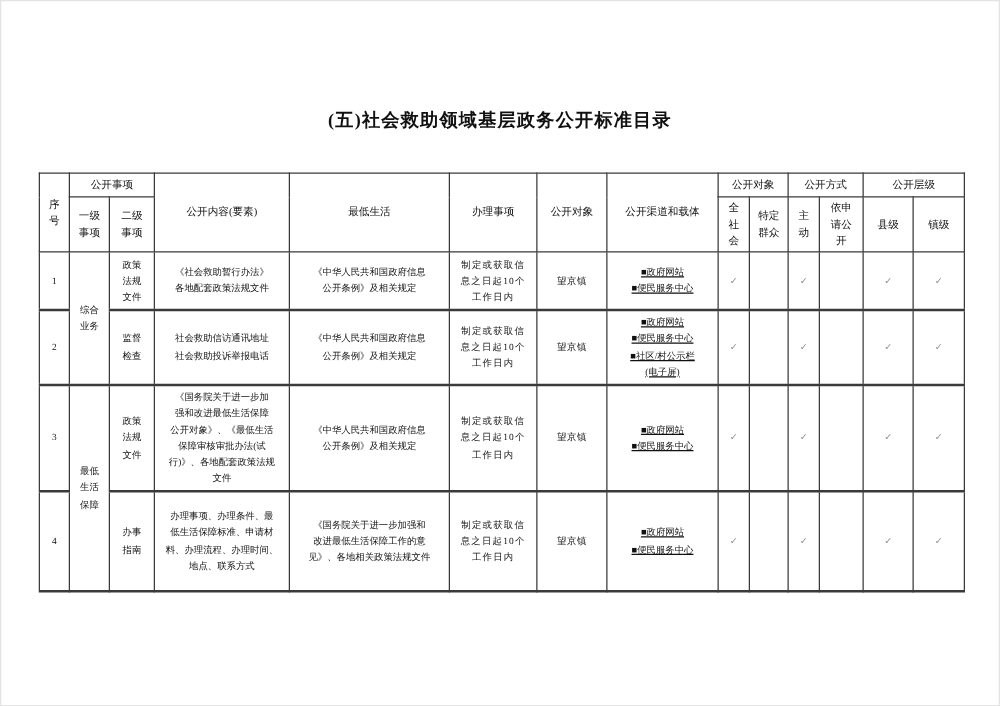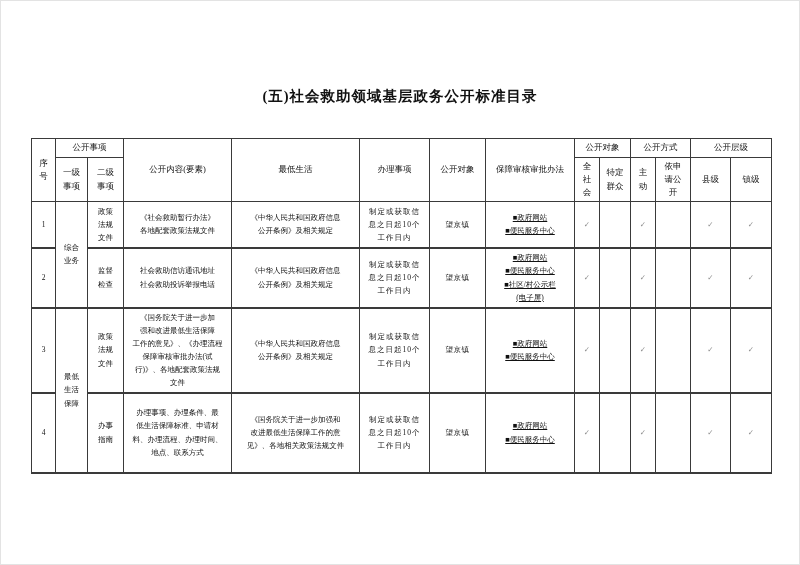--- a/index.html
+++ b/index.html
@@ -103,21 +103,21 @@
     </colgroup>
     <thead>
       <tr class="hr1">
         <th rowspan="2">序
 号</th>
         <th colspan="2">公开事项</th>
         <th rowspan="2">公开内容(要素)</th>
         <th rowspan="2">最低生活</th>
         <th rowspan="2">办理事项</th>
         <th rowspan="2">公开对象</th>
-        <th rowspan="2">保障审核审批办法</th>
+        <th rowspan="2">公开渠道和载体</th>
         <th colspan="2">公开对象</th>
         <th colspan="2">公开方式</th>
         <th colspan="2">公开层级</th>
       </tr>
       <tr class="hr2">
         <th>一级
 事项</th>
         <th>二级
 事项</th>
         <th>全
@@ -185,21 +185,21 @@
       <tr class="r3">
         <td>3</td>
         <td rowspan="2">最低
 生活
 保障</td>
         <td>政策
 法规
 文件</td>
         <td class="ta-l">《国务院关于进一步加
 强和改进最低生活保障
-工作的意见》、《办理流程
+公开对象》、《最低生活
 保障审核审批办法(试
 行)》、各地配套政策法规
 文件</td>
         <td>《中华人民共和国政府信息
 公开条例》及相关规定</td>
         <td class="time">制定或获取信
 息之日起10个
 工作日内</td>
         <td class="subject">望京镇</td>
         <td class="channels">■政府网站

